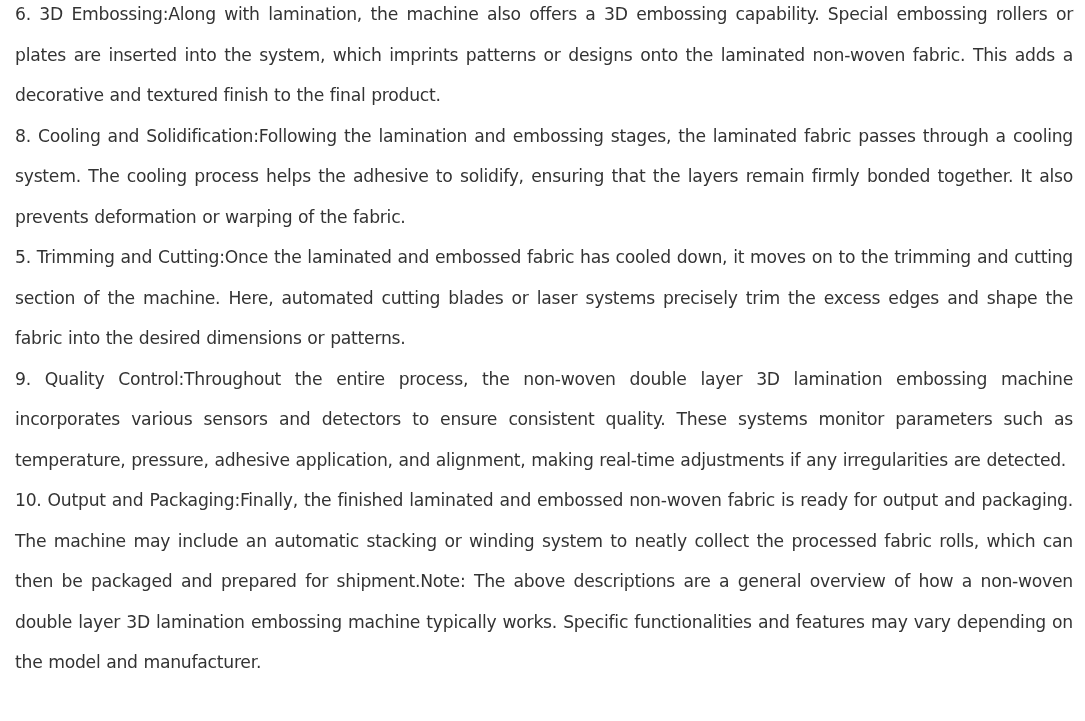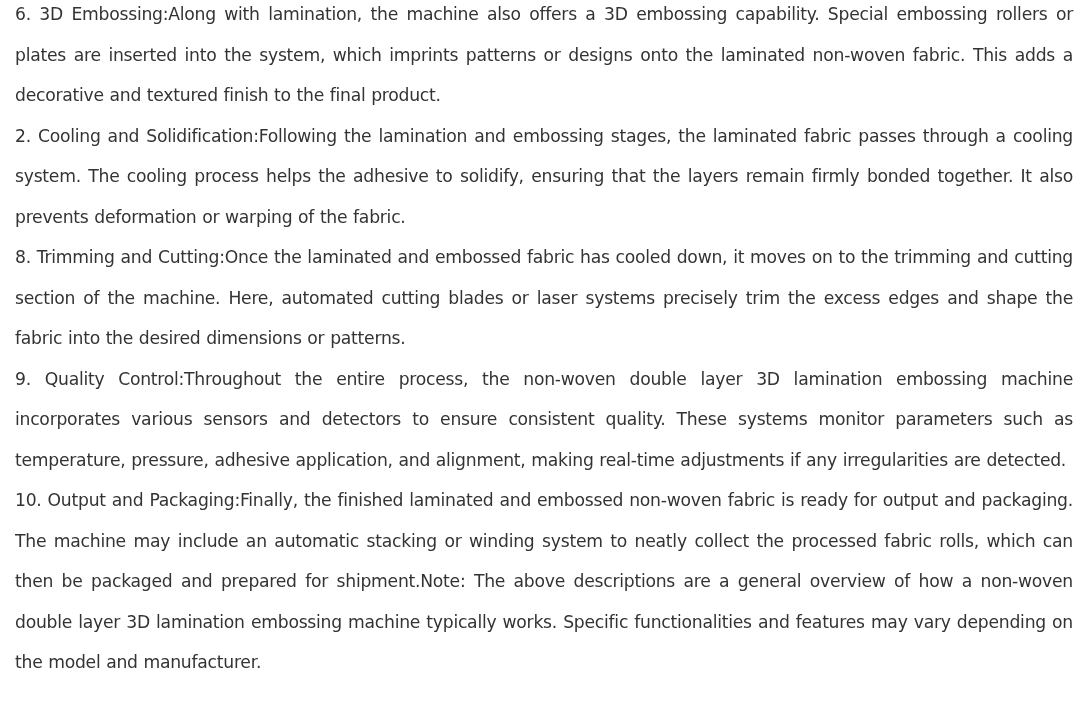--- a/index.html
+++ b/index.html
@@ -26,17 +26,17 @@
   .content p {
     margin: 0;
     padding: 0;
   }
 </style>
 </head>
 <body>
 
 <div class="content">
   <p>6. 3D Embossing:Along with lamination, the machine also offers a 3D embossing capability. Special embossing rollers or plates are inserted into the system, which imprints patterns or designs onto the laminated non-woven fabric. This adds a decorative and textured finish to the final product.</p>
-  <p>2. Cooling and Solidification:Following the lamination and embossing stages, the laminated fabric passes through a cooling system. The cooling process helps the adhesive to solidify, ensuring that the layers remain firmly bonded together. It also prevents deformation or warping of the fabric.</p>
-  <p>8. Trimming and Cutting:Once the laminated and embossed fabric has cooled down, it moves on to the trimming and cutting section of the machine. Here, automated cutting blades or laser systems precisely trim the excess edges and shape the fabric into the desired dimensions or patterns.</p>
+  <p>8. Cooling and Solidification:Following the lamination and embossing stages, the laminated fabric passes through a cooling system. The cooling process helps the adhesive to solidify, ensuring that the layers remain firmly bonded together. It also prevents deformation or warping of the fabric.</p>
+  <p>5. Trimming and Cutting:Once the laminated and embossed fabric has cooled down, it moves on to the trimming and cutting section of the machine. Here, automated cutting blades or laser systems precisely trim the excess edges and shape the fabric into the desired dimensions or patterns.</p>
   <p>9. Quality Control:Throughout the entire process, the non-woven double layer 3D lamination embossing machine incorporates various sensors and detectors to ensure consistent quality. These systems monitor parameters such as temperature, pressure, adhesive application, and alignment, making real-time adjustments if any irregularities are detected.</p>
   <p>10. Output and Packaging:Finally, the finished laminated and embossed non-woven fabric is ready for output and packaging. The machine may include an automatic stacking or winding system to neatly collect the processed fabric rolls, which can then be packaged and prepared for shipment.Note: The above descriptions are a general overview of how a non-woven double layer 3D lamination embossing machine typically works. Specific functionalities and features may vary depending on the model and manufacturer.</p>
 </div>
 
 </body></html>

